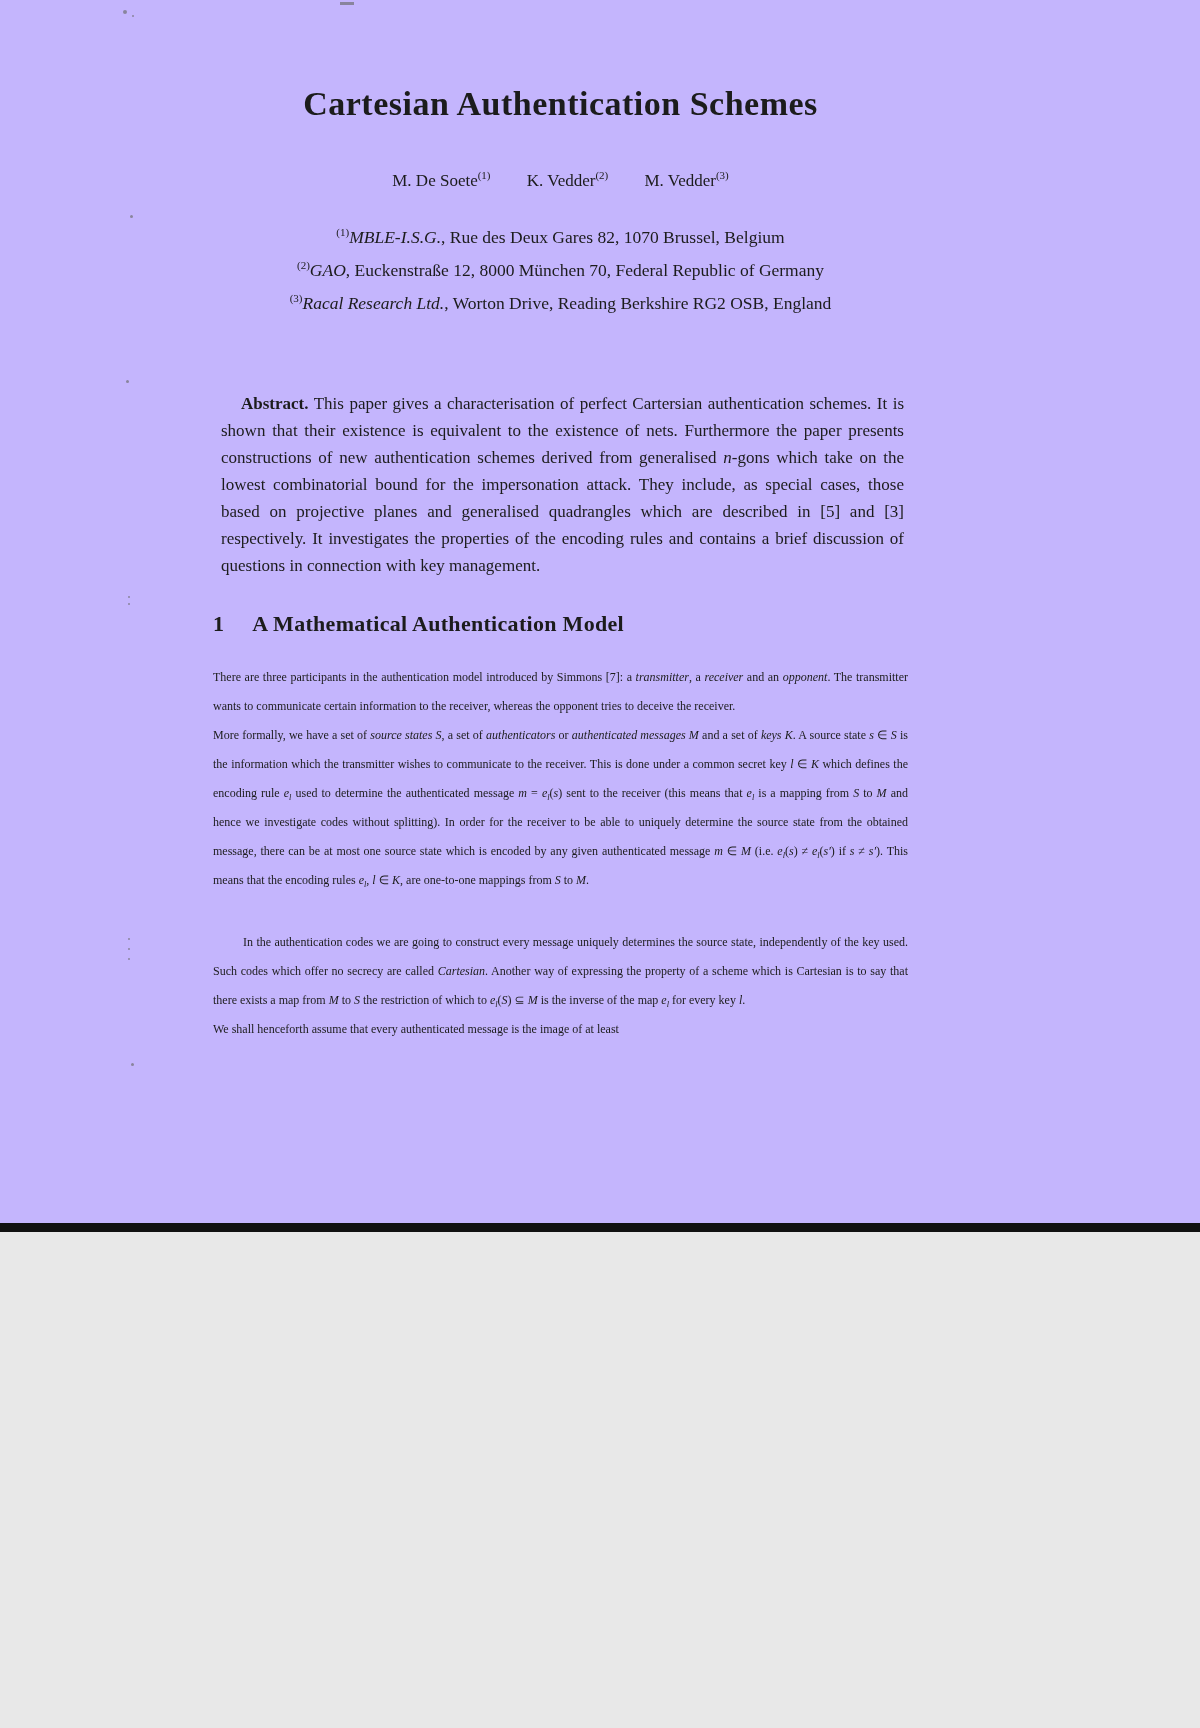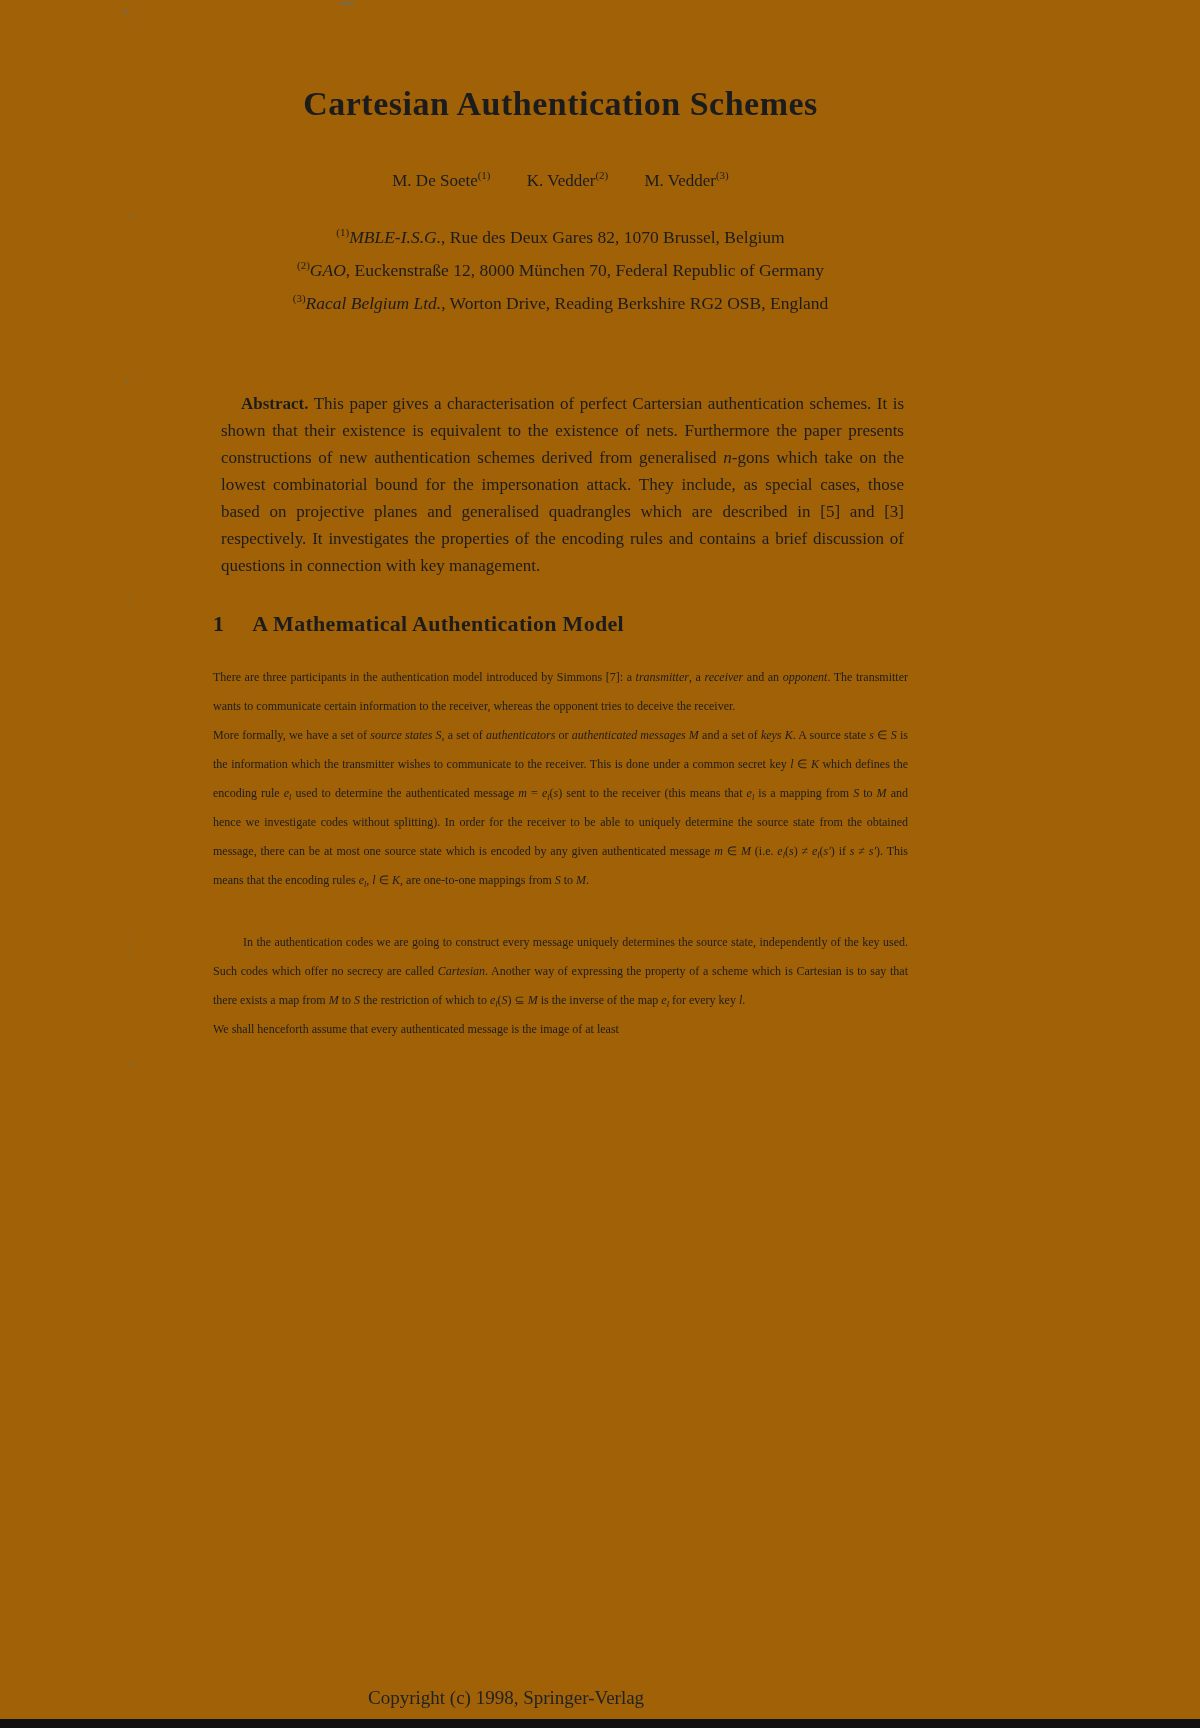--- a/index.html
+++ b/index.html
@@ -1,20 +1,20 @@
 <!DOCTYPE html>
 <html><head>
 <meta charset="utf-8">
 <style>
   html, body { margin: 0; padding: 0; background: #e8e8e8; }
   .page {
     position: relative;
     width: 1200px;
-    height: 1728px;
-    background: #a16207;
+    height: 1232px;
+    background: #c4b5fd;
     overflow: hidden;
     font-family: "Liberation Serif", serif;
     color: #1c1c1c;
   }
   .content {
     position: absolute;
     left: 213px;
     top: 0;
     width: 695px;
   }
@@ -91,21 +91,21 @@
 
     <div class="authors">
       <span class="author"><span>M. De Soete</span><sup>(1)</sup></span>
       <span class="author"><span>K. Vedder</span><sup>(2)</sup></span>
       <span class="author"><span>M. Vedder</span><sup>(3)</sup></span>
     </div>
 
     <div class="affils">
       <div class="affil"><sup>(1)</sup><i>MBLE-I.S.G.</i><span>, Rue des Deux Gares 82, 1070 Brussel, Belgium</span></div>
       <div class="affil"><sup>(2)</sup><i>GAO</i><span>, Euckenstraße 12, 8000 München 70, Federal Republic of Germany</span></div>
-      <div class="affil"><sup>(3)</sup><i>Racal Belgium Ltd.</i><span>, Worton Drive, Reading Berkshire RG2 OSB, England</span></div>
+      <div class="affil"><sup>(3)</sup><i>Racal Research Ltd.</i><span>, Worton Drive, Reading Berkshire RG2 OSB, England</span></div>
     </div>
 
     <p class="abstract"><b>Abstract.</b><span><span> This paper gives a characterisation of perfect Cartersian authentication schemes. It is shown that their existence is equivalent to the existence of nets. Furthermore the paper presents constructions of new authentication schemes derived from generalised </span><i>n</i><span>-gons which take on the lowest combinatorial bound for the impersonation attack. They include, as special cases, those based on projective planes and generalised quadrangles which are described in [5] and [3] respectively. It investigates the properties of the encoding rules and contains a brief discussion of questions in connection with key management.</span></span></p>
 
     <h2 class="section-heading"><span class="secnum">1</span><span>A Mathematical Authentication Model</span></h2>
 
     <p class="body-par"><span>There are three participants in the authentication model introduced by Simmons [7]: a </span><i>transmitter</i><span>, a </span><i>receiver</i><span> and an </span><i>opponent</i><span>. The transmitter wants to communicate certain information to the receiver, whereas the opponent tries to deceive the receiver.</span><br><span>More formally, we have a set of </span><i>source states S</i><span>, a set of </span><i>authenticators</i><span> or </span><i>authenticated messages M</i><span> and a set of </span><i>keys K</i><span>. A source state </span><i>s</i><span> ∈ </span><i>S</i><span> is the information which the transmitter wishes to communicate to the receiver. This is done under a common secret key </span><i>l</i><span> ∈ </span><i>K</i><span> which defines the encoding rule </span><i>e</i><sub>l</sub><span> used to determine the authenticated message </span><i>m</i><span> = </span><i>e</i><sub>l</sub><span>(</span><i>s</i><span>) sent to the receiver (this means that </span><i>e</i><sub>l</sub><span> is a mapping from </span><i>S</i><span> to </span><i>M</i><span> and hence we investigate codes without splitting). In order for the receiver to be able to uniquely determine the source state from the obtained message, there can be at most one source state which is encoded by any given authenticated message </span><i>m</i><span> ∈ </span><i>M</i><span> (i.e. </span><i>e</i><sub>l</sub><span>(</span><i>s</i><span>) ≠ </span><i>e</i><sub>l</sub><span>(</span><i>s′</i><span>) if </span><i>s</i><span> ≠ </span><i>s′</i><span>). This means that the encoding rules </span><i>e</i><sub>l</sub><span>, </span><i>l</i><span> ∈ </span><i>K</i><span>, are one-to-one mappings from </span><i>S</i><span> to </span><i>M</i><span>.</span></p>
 
     <p class="body-par indent-first"><span>In the authentication codes we are going to construct every message uniquely determines the source state, independently of the key used. Such codes which offer no secrecy are called </span><i>Cartesian</i><span>. Another way of expressing the property of a scheme which is Cartesian is to say that there exists a map from </span><i>M</i><span> to </span><i>S</i><span> the restriction of which to </span><i>e</i><sub>l</sub><span>(</span><i>S</i><span>) ⊆ </span><i>M</i><span> is the inverse of the map </span><i>e</i><sub>l</sub><span> for every key </span><i>l</i><span>.</span><br><span>We shall henceforth assume that every authenticated message is the image of at least</span></p>
 

